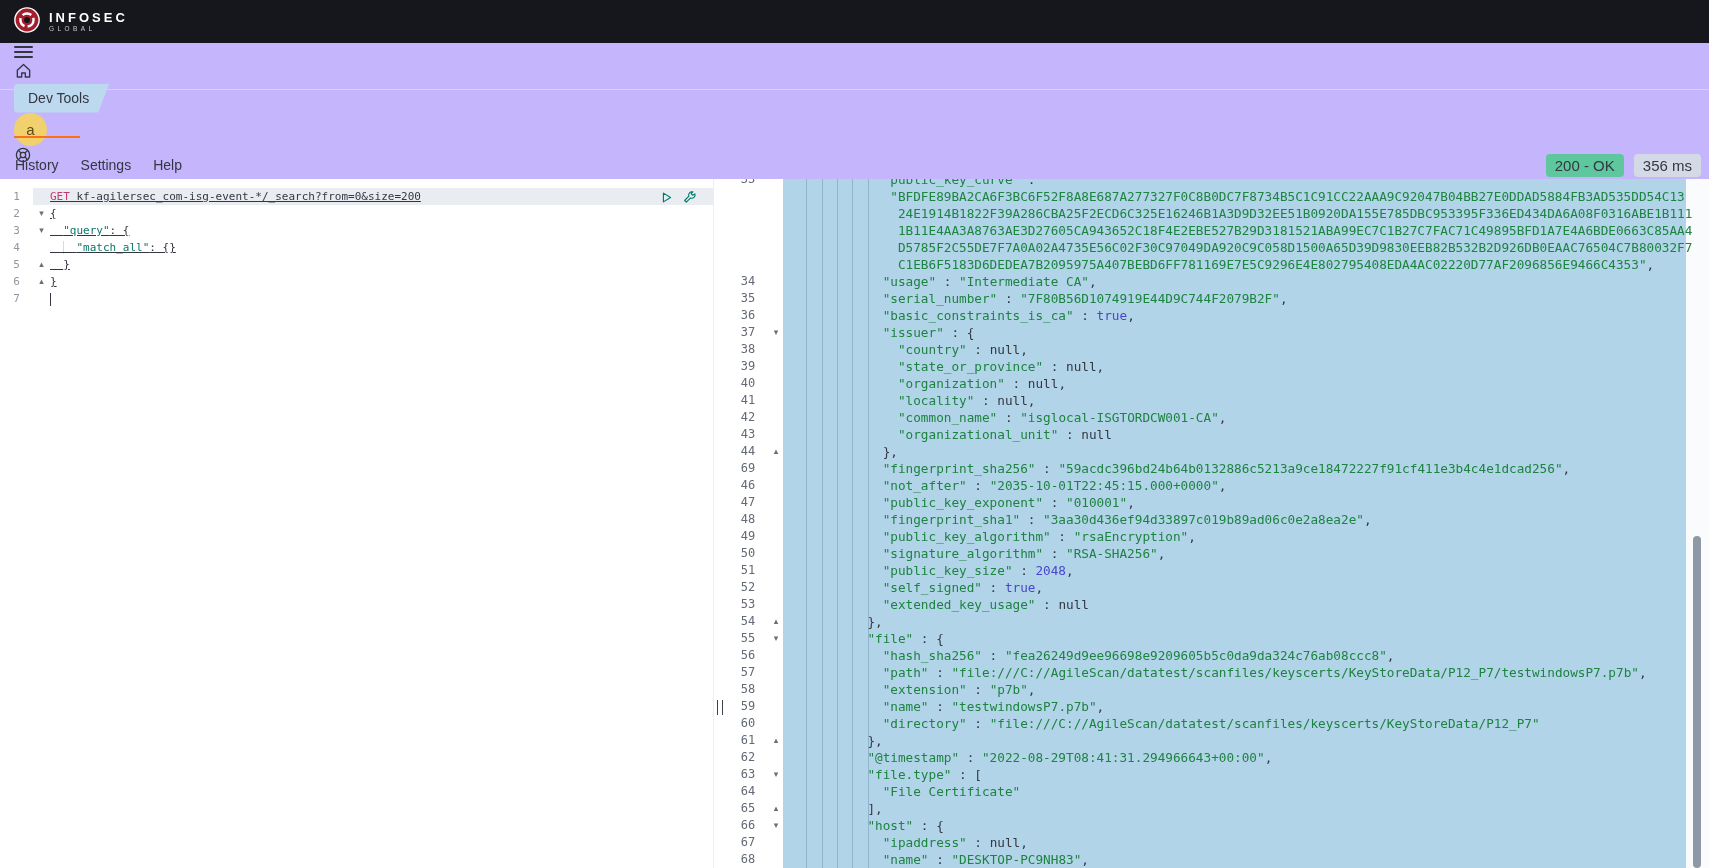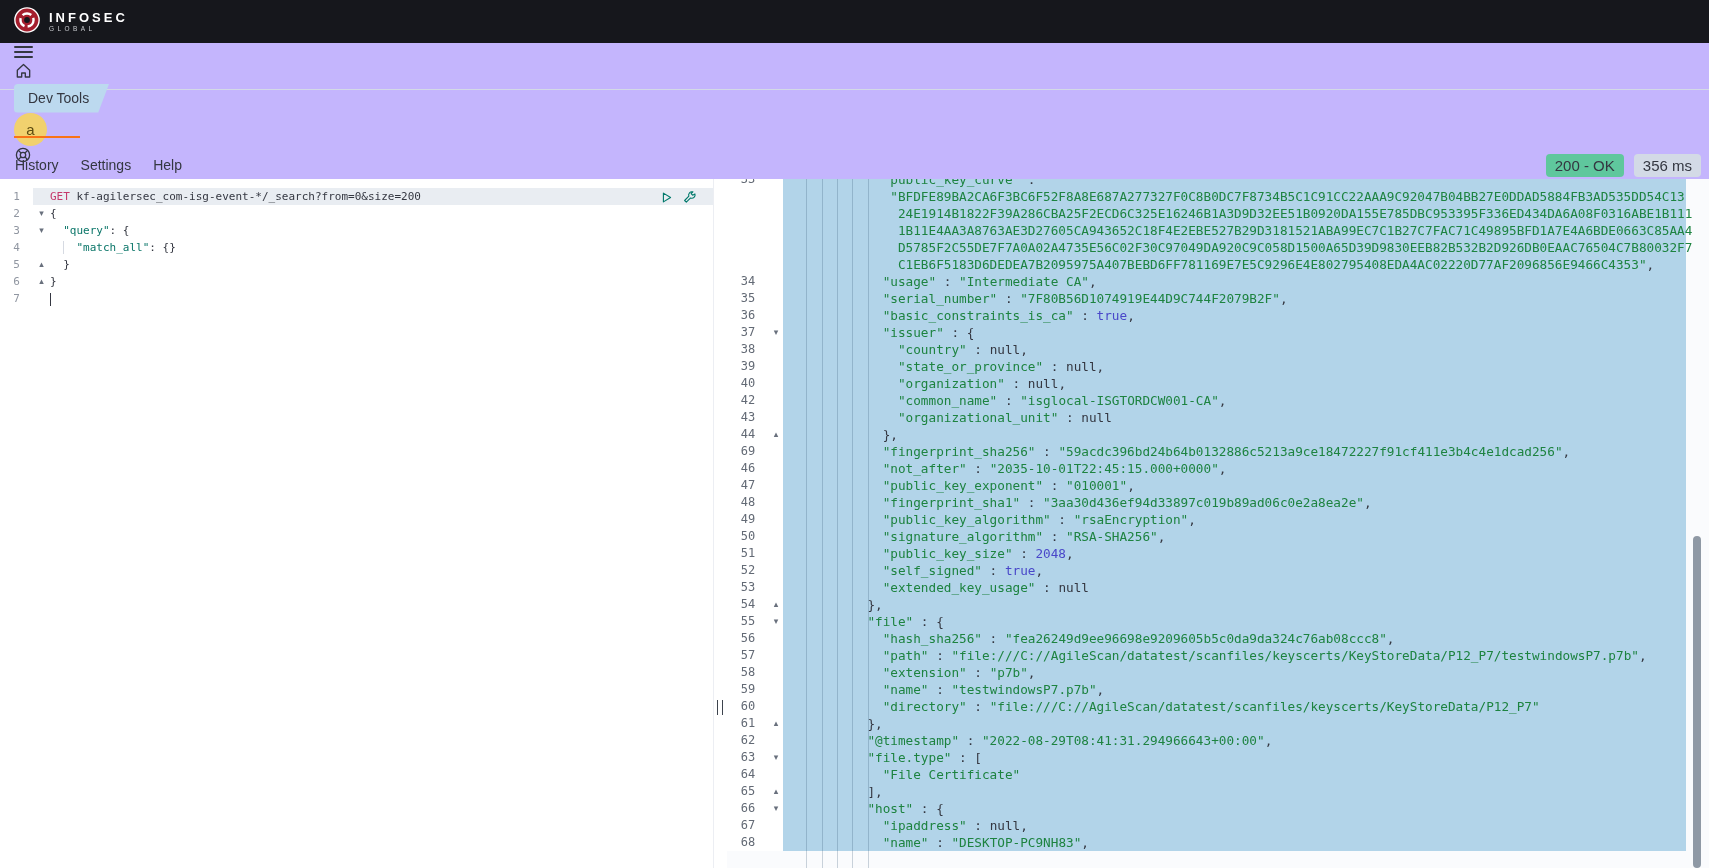--- a/index.html
+++ b/index.html
@@ -42,21 +42,21 @@
   .crow{display:flex;height:17px;line-height:17px;flex:0 0 17px;}
   .ln{text-align:center;}
   .fold{text-align:center;font-size:9px;color:#69707d;line-height:17px;}
   .cl{white-space:pre;}
 
   
   .ed{width:713px;position:relative;background:#ffffff;overflow:hidden;}
   .ed .lines{padding-top:9px;}
   .ed .ln{flex:0 0 33px;width:33px;color:#9096a1;font:11px/17px "DejaVu Sans Mono",monospace;}
   .ed .fold{flex:0 0 17px;width:17px;}
-  .ed .cl{font:11px/17px "DejaVu Sans Mono",monospace;flex:1;}
+  .ed .cl{font:11px/17px "DejaVu Sans Mono",monospace;flex:1;text-decoration:underline;}
   .ed .crow.hl .cl,.ed .crow.hl .fold{background:#e9edf2;}
   .ed .cl.ig{background:linear-gradient(#d6dae2,#d6dae2) no-repeat 13px 2px / 1px 13px;}
   .edicons{position:absolute;top:11px;right:16px;display:flex;gap:9px;}
   .cursor{display:inline-block;width:1.4px;height:13px;background:#343741;vertical-align:middle;}
 
   
   .divider{width:13px;position:relative;background:#ffffff;border-left:1px solid #eceef3;}
   .dhandle{position:absolute;top:521px;left:3px;width:4px;height:15px;
            border-left:1.6px solid #3d434d;border-right:1.6px solid #3d434d;}
 
@@ -270,20 +270,25 @@
             <span class="ln">39</span>
             <span class="fold"></span>
             <span class="cl">              <span class="tk-k">"state_or_province"</span><span class="tk-p"> : </span><span class="tk-n">null</span><span class="tk-p">,</span></span>
           </div>
           <div class="crow">
             <span class="ln">40</span>
             <span class="fold"></span>
             <span class="cl">              <span class="tk-k">"organization"</span><span class="tk-p"> : </span><span class="tk-n">null</span><span class="tk-p">,</span></span>
           </div>
           <div class="crow">
+            <span class="ln">41</span>
+            <span class="fold"></span>
+            <span class="cl">              <span class="tk-k">"locality"</span><span class="tk-p"> : </span><span class="tk-n">null</span><span class="tk-p">,</span></span>
+          </div>
+          <div class="crow">
             <span class="ln">42</span>
             <span class="fold"></span>
             <span class="cl">              <span class="tk-k">"common_name"</span><span class="tk-p"> : </span><span class="tk-s">"isglocal-ISGTORDCW001-CA"</span><span class="tk-p">,</span></span>
           </div>
           <div class="crow">
             <span class="ln">43</span>
             <span class="fold"></span>
             <span class="cl">              <span class="tk-k">"organizational_unit"</span><span class="tk-p"> : </span><span class="tk-n">null</span></span>
           </div>
           <div class="crow">

